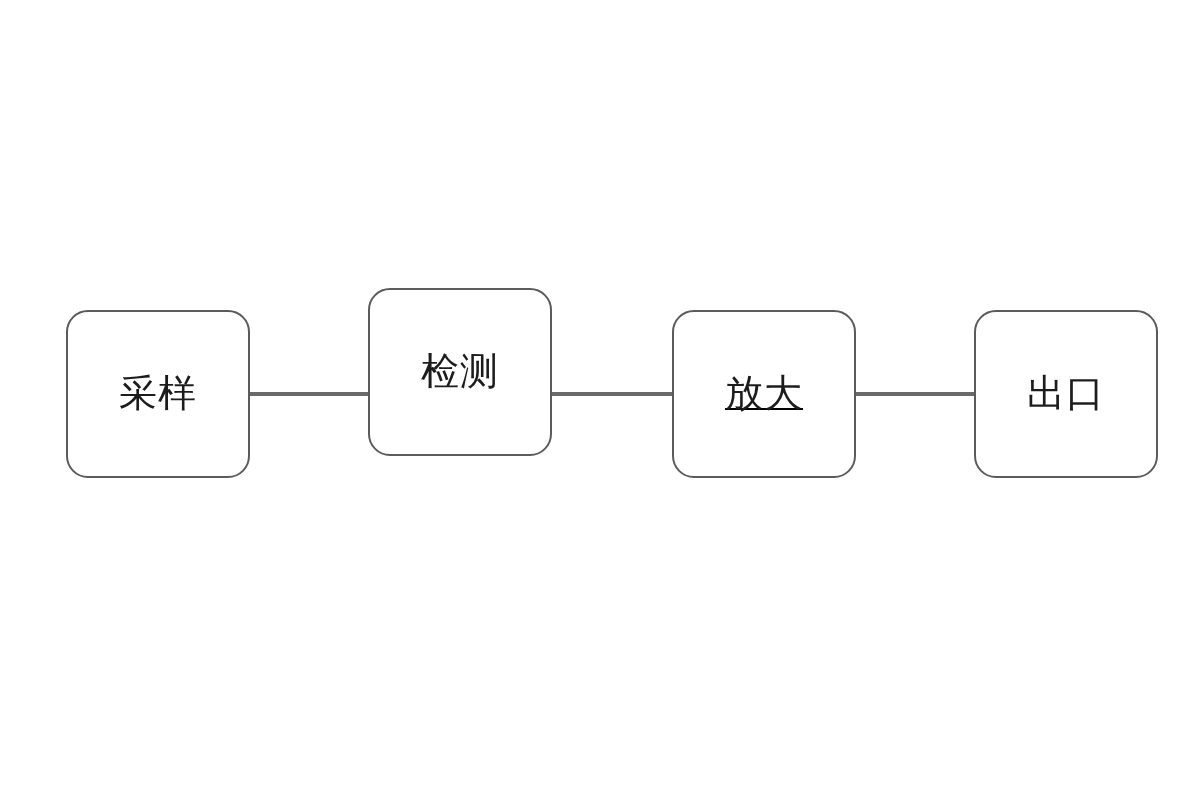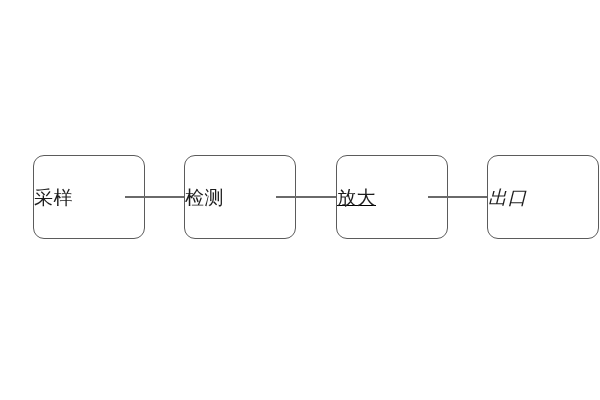--- a/index.html
+++ b/index.html
@@ -15,46 +15,47 @@
   }
   #diagram-canvas {
     position: relative;
     width: 600px;
     height: 400px;
     background: #ffffff;
   }
   .flow-node {
     position: absolute;
     box-sizing: border-box;
-    width: 112px;
+    width: 92px;
     height: 84px;
     border: 1.6px solid #5b5b5b;
     border-radius: 11px;
     background: #ffffff;
     display: flex;
     align-items: center;
+    justify-content: center;
   }
   .flow-node-label {
     font-family: "DejaVu Sans", "Liberation Sans", sans-serif;
     font-size: 19px;
     line-height: 1;
     color: #1c1c1c;
     letter-spacing: 0.5px;
     white-space: nowrap;
     user-select: none;
   }
   .flow-connector {
     position: absolute;
     height: 1.6px;
     background: #6a6a6a;
   }
   .node-1 { left: 33px;  top: 155px; }
-  .node-2 { left: 184px; top: 155px; }
+  .node-2 { left: 184px; top: 144px; }
   .node-3 { left: 336px; top: 155px; text-decoration: underline; }
-  .node-4 { left: 487px; top: 155px; font-style: italic; }
+  .node-4 { left: 487px; top: 155px; }
 
   .connector-1 { left: 125px; top: 196px; width: 59px; }
   .connector-2 { left: 276px; top: 196px; width: 60px; }
   .connector-3 { left: 428px; top: 196px; width: 59px; }
 </style>
 </head>
 <body>
 
 <div id="diagram-canvas">
 

